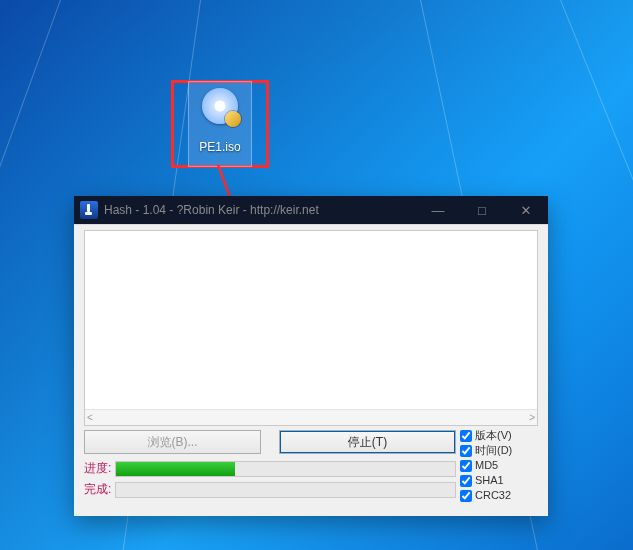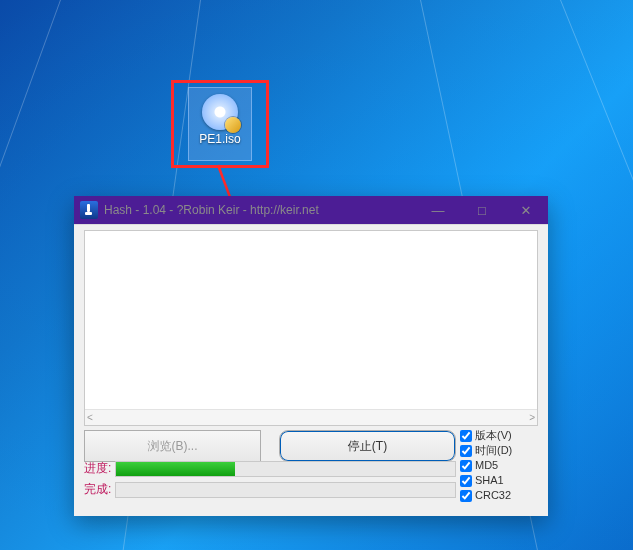--- a/index.html
+++ b/index.html
@@ -6,47 +6,47 @@
   .desktop{position:relative;width:633px;height:550px;
     background:
       radial-gradient(1200px 600px at 80% 50%, rgba(1,145,255,.25), transparent 60%),
       linear-gradient(135deg,#0a4aa8 0%,#1273c7 30%,#1aa2f6 60%,#0b6ac9 100%);
     background-color:#1168c8;
   }
   
   .ray{position:absolute;top:0;bottom:0;width:1px;background:rgba(255,255,255,.25);transform-origin:top center;}
   
   .icon-box{position:absolute;left:171px;top:80px;width:92px;height:82px;border:3px solid #ff2a2a;display:flex;align-items:center;justify-content:center;}
-  .desk-icon{width:62px;height:72px;display:flex;flex-direction:column;align-items:center;justify-content:flex-start;gap:2px;
+  .desk-icon{width:62px;height:84px;display:flex;flex-direction:column;align-items:center;justify-content:flex-start;gap:16px;
     background:rgba(120,170,230,.35);outline:1px solid rgba(180,210,255,.6);}
   .disc{position:relative;width:36px;height:36px;border-radius:50%;
     background:radial-gradient(circle at 50% 50%, #fff 0 5px, #cfe3ff 6px, #8abaff 20px, #1d6bd6 36px);
     box-shadow:0 1px 3px rgba(0,0,0,.4);margin-top:6px;}
   .disc::before{content:"";position:absolute;right:-3px;bottom:-3px;width:16px;height:16px;border-radius:50%;
     background:linear-gradient(135deg,#ffe07a,#d99a12);box-shadow:0 0 0 1px rgba(0,0,0,.3);}
   .icon-label{color:#fff;font-size:12px;text-shadow:0 1px 2px rgba(0,0,0,.6);}
   
   .arrow-svg{position:absolute;left:0;top:0;pointer-events:none;}
   .drop-target{position:absolute;left:229px;top:290px;width:108px;height:108px;border:3px solid #ff2a2a;}
   
   .window{position:absolute;left:74px;top:196px;width:474px;height:320px;background:#f0f0f0;box-shadow:0 8px 24px rgba(0,0,0,.35);}
-  .titlebar{height:28px;background:#4c1d95;display:flex;align-items:center;border-bottom:1px solid #dcdcdc;}
+  .titlebar{height:28px;background:#0f172a;display:flex;align-items:center;border-bottom:1px solid #dcdcdc;}
   .app-icon{width:18px;height:18px;margin:0 6px;background:linear-gradient(#2a6fe0,#0f3a8a);border-radius:2px;position:relative;}
   .app-icon::after{content:"";position:absolute;left:7px;top:3px;width:3px;height:8px;background:#fff;border-radius:1px;}
   .app-icon::before{content:"";position:absolute;left:5px;top:11px;width:7px;height:3px;background:#fff;border-radius:1px;}
   .title-text{flex:1;color:#8a8a8a;font-size:12px;white-space:nowrap;overflow:hidden;}
   .winbtns{display:flex;height:100%;}
   .winbtn{width:44px;display:flex;align-items:center;justify-content:center;color:#8a8a8a;font-size:13px;}
   .winbody{position:absolute;left:10px;right:10px;top:34px;bottom:10px;}
   .textview{position:absolute;left:0;right:0;top:0;height:194px;border:1px solid #c9c9c9;background:#fff;}
   .hscroll{position:absolute;left:0;right:0;bottom:0;height:16px;background:#f5f5f5;border-top:1px solid #e3e3e3;display:flex;justify-content:space-between;color:#9c9c9c;font-size:10px;padding:0 2px;box-sizing:border-box;align-items:center;}
-  .btnrow{position:absolute;left:0;right:82px;top:200px;height:32px;display:flex;gap:18px;}
+  .btnrow{position:absolute;left:0;right:82px;top:200px;height:24px;display:flex;gap:18px;}
   .btn{flex:1;border:1px solid #adadad;background:linear-gradient(#f6f6f6,#e7e7e7);font-size:12px;display:flex;align-items:center;justify-content:center;color:#333;}
   .btn.disabled{color:#9a9a9a;}
-  .btn.framed{box-shadow:0 0 0 1px #005eb8 inset;border-radius:9px;}
+  .btn.framed{box-shadow:0 0 0 1px #005eb8 inset;}
   .checks{position:absolute;right:0;top:198px;width:78px;display:flex;flex-direction:column;gap:0px;font-size:11px;color:#333;}
   .chk{display:flex;align-items:center;gap:3px;line-height:15px;}
   .chk input{margin:0;width:12px;height:12px;}
   .prog-area{position:absolute;left:0;right:82px;top:230px;}
   .prow{display:flex;align-items:center;font-size:12px;color:#be185d;margin-bottom:4px;}
   .plabel{margin-right:4px;}
   .pbar{flex:1;height:14px;background:#e8e8e8;border:1px solid #c9c9c9;position:relative;}
   .pfill{position:absolute;left:0;top:0;bottom:0;background:linear-gradient(#3acf3a,#11a011);}
 </style>
 </head>

